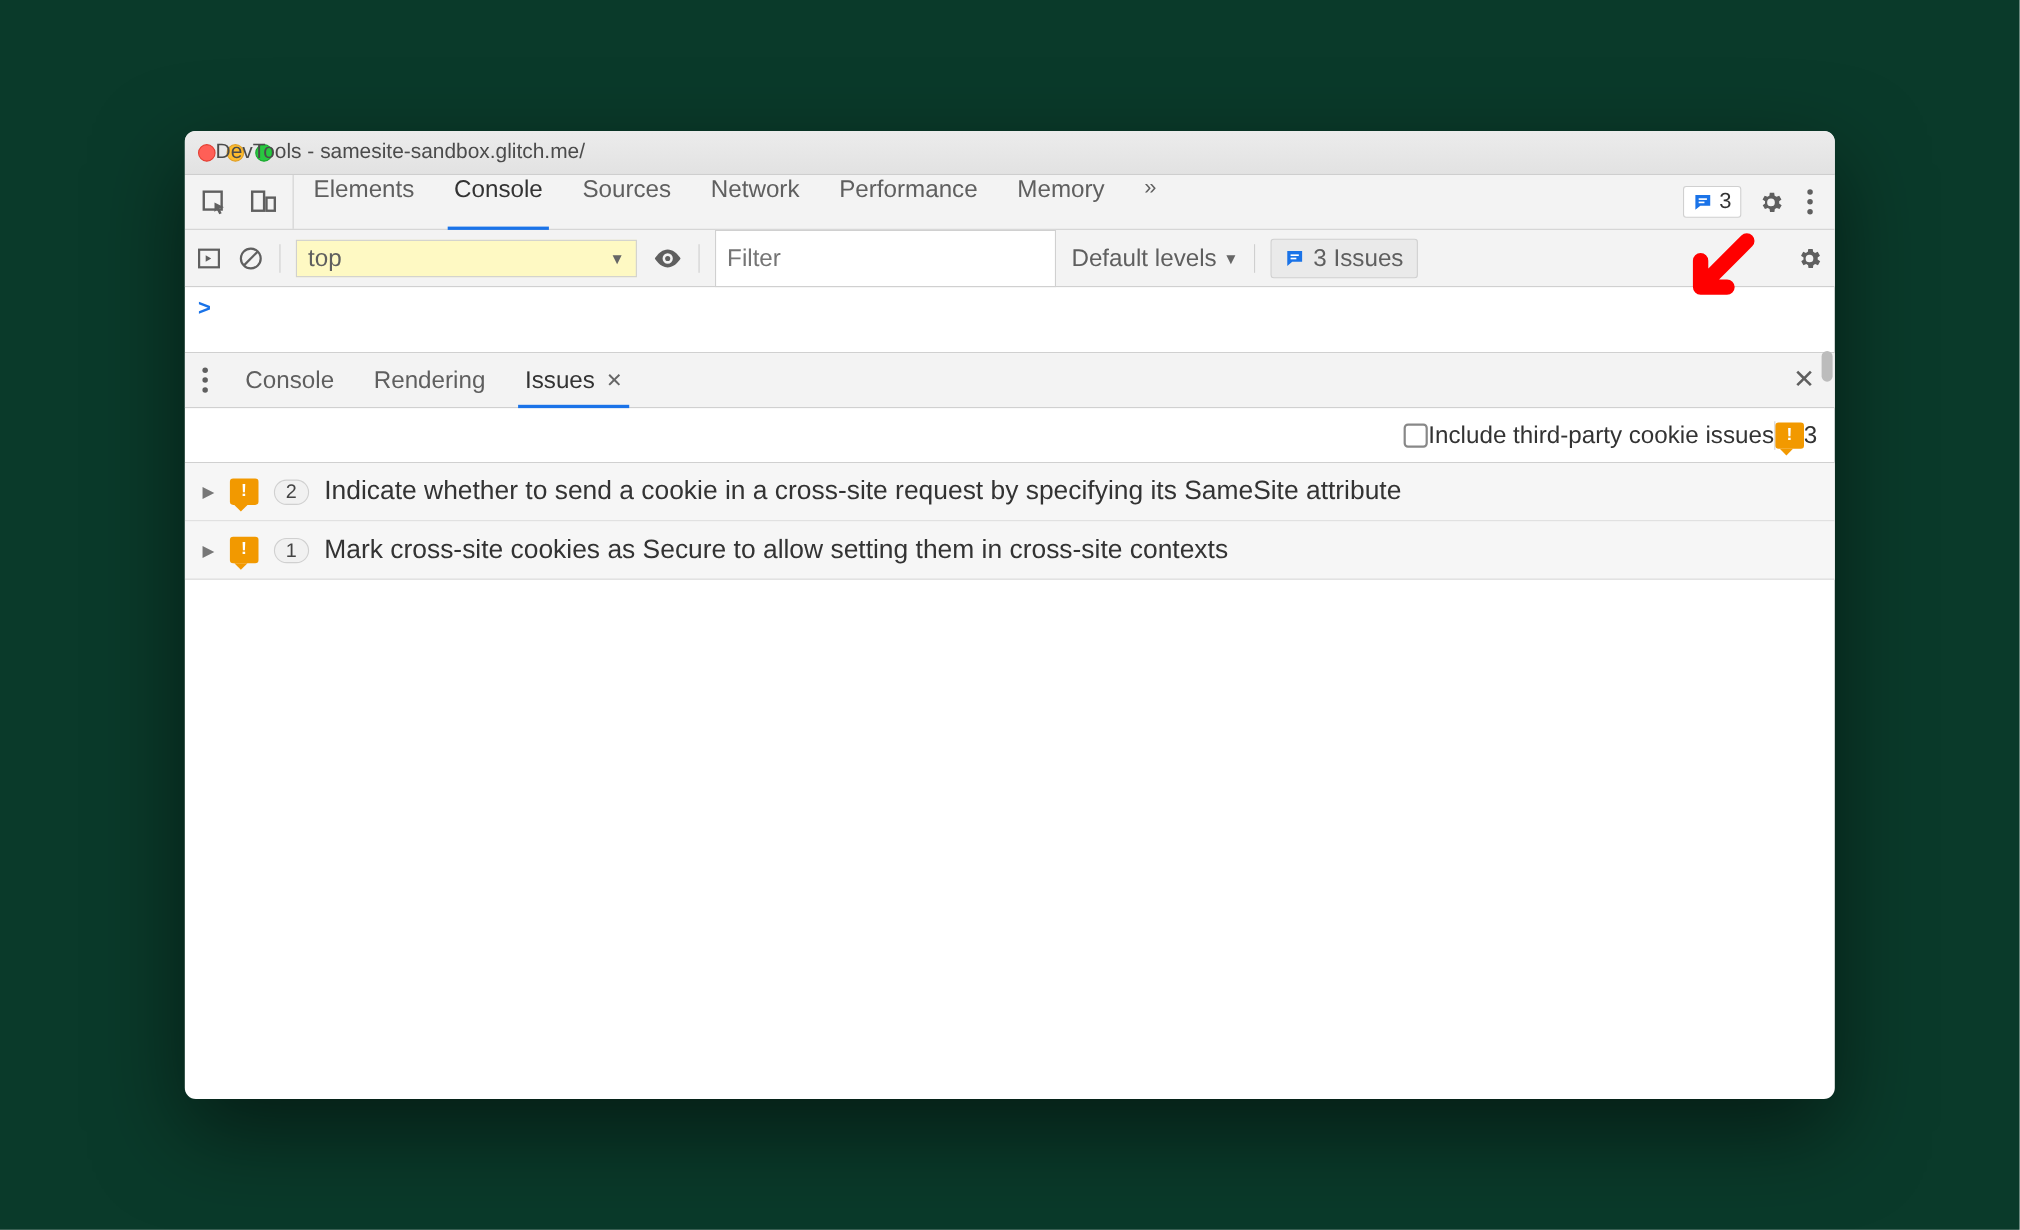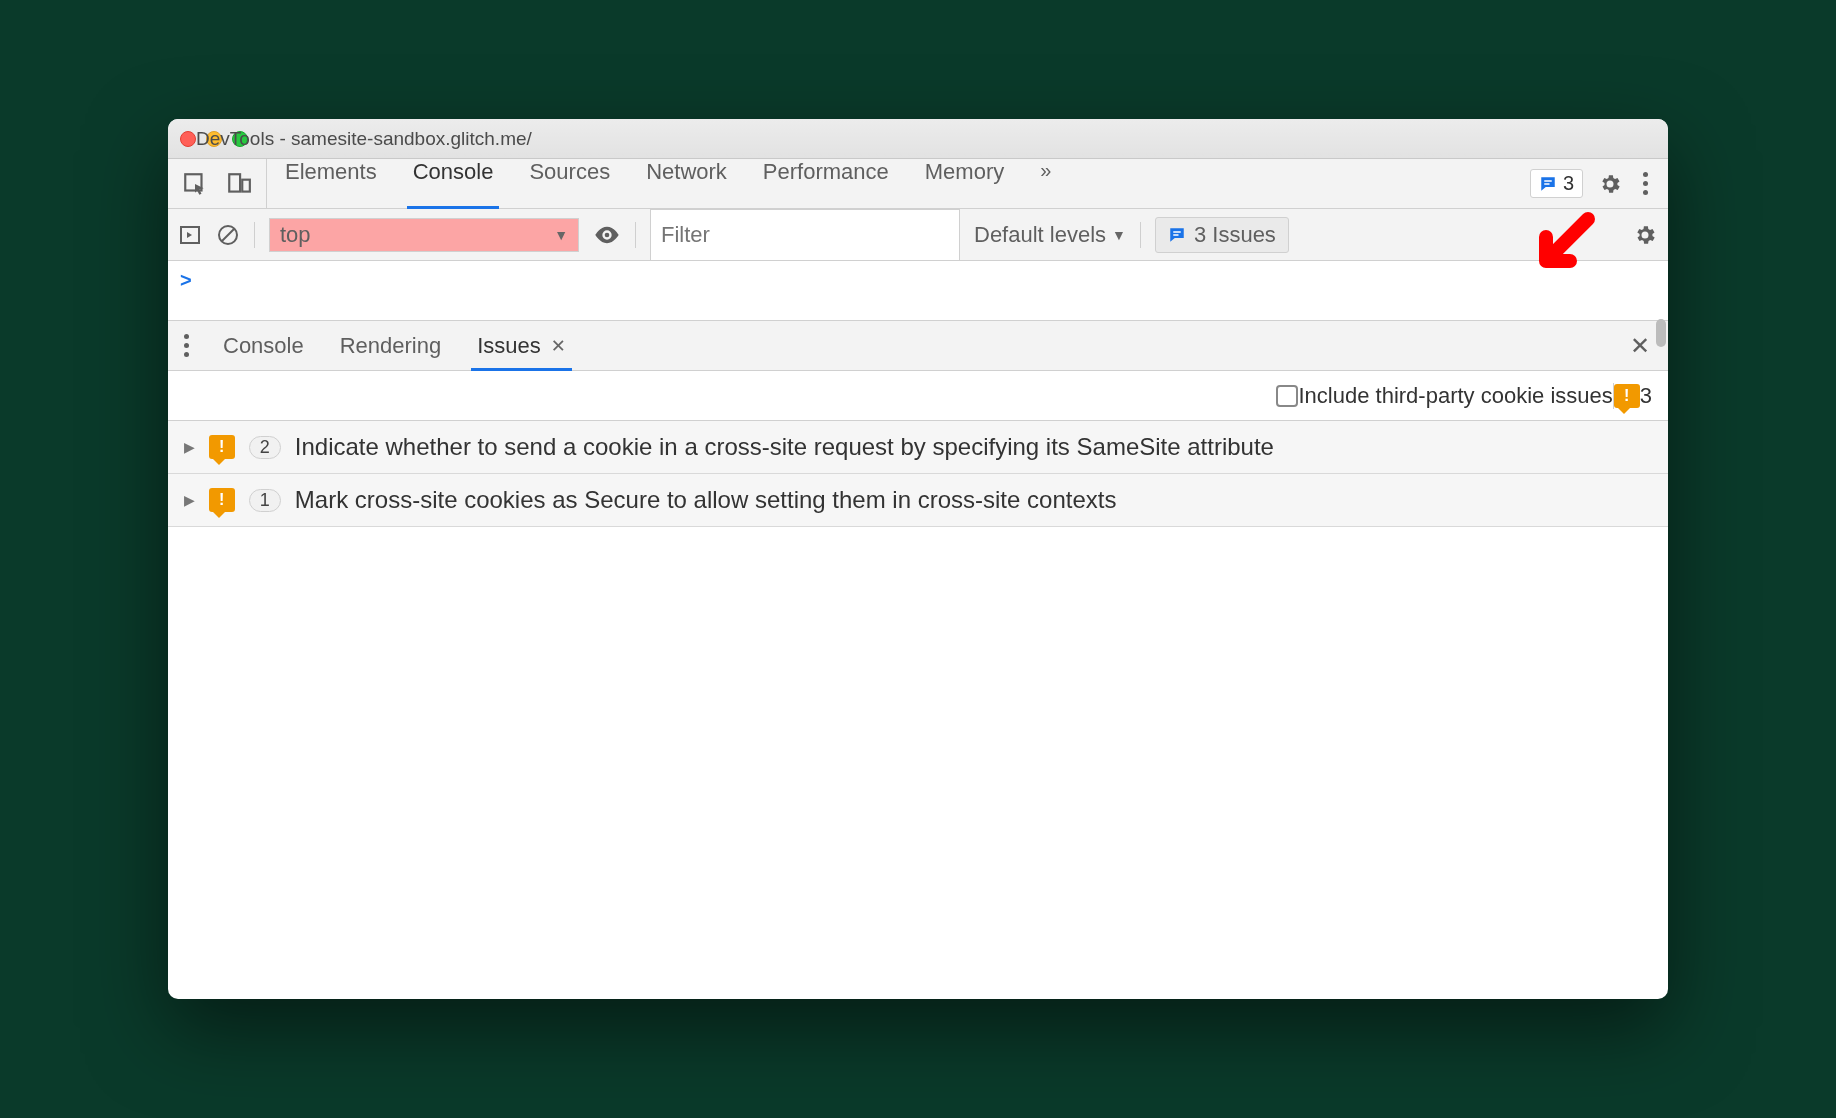--- a/index.html
+++ b/index.html
@@ -110,21 +110,21 @@
     background: #f3f3f3;
     display: flex;
     align-items: center;
     padding: 0 10px;
     gap: 14px;
     font-size: 22px;
     color: #5f5f5f;
   }
   .sep { width: 1px; height: 26px; background: #cfcfcf; }
   .ctx-select {
-    background: #fca5a5;
+    background: #fef9c3;
     border: 1px solid #d0d0d0;
     min-width: 310px;
     height: 34px;
     display: flex;
     align-items: center;
     padding: 0 10px;
     justify-content: space-between;
     font-size: 22px;
     cursor: pointer;
   }

